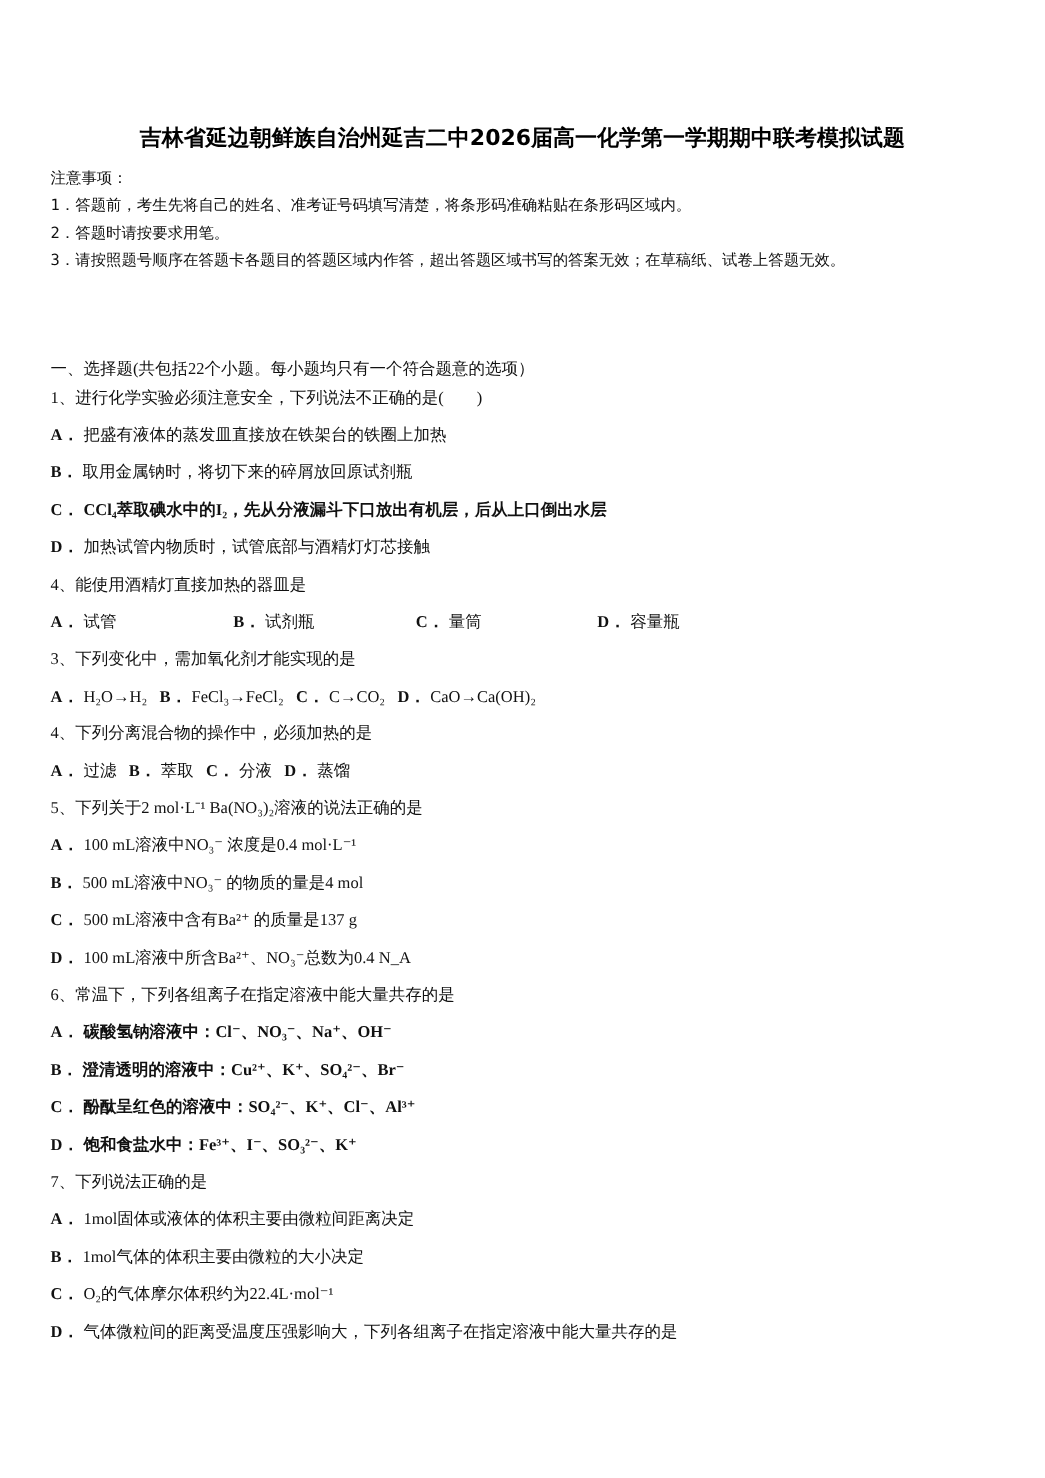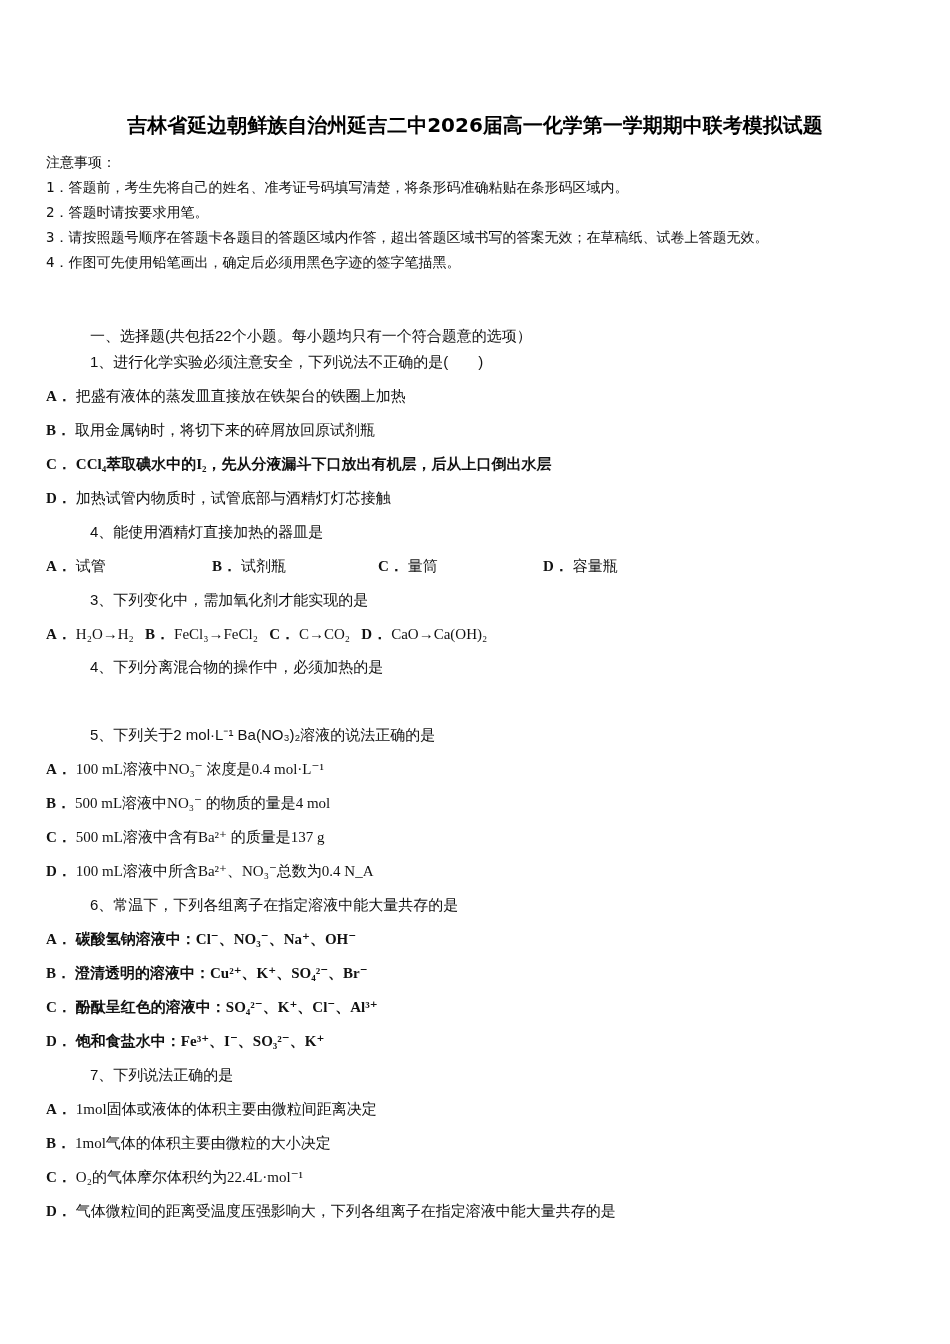--- a/index.html
+++ b/index.html
@@ -4,37 +4,36 @@
 <style>
   html, body { margin: 0; padding: 0; background: #ffffff; }
   body { width: 950px; height: 1344px; position: relative; overflow: hidden;
          font-family: "DejaVu Serif", "Liberation Serif", serif; color: #111; }
   .page { position: absolute; left: 0; top: 0; width: 950px; height: 1344px; }
   .title { position: absolute; left: 0; top: 112px; width: 950px; text-align: center;
            font-family: "DejaVu Sans", "Liberation Sans", sans-serif; font-weight: bold;
            font-size: 20px; letter-spacing: 0px; color: #000; }
   .line { position: absolute; left: 46px; font-size: 14.5px; white-space: nowrap; line-height: 20px; }
   .notice { font-family: "DejaVu Sans Mono", "Liberation Mono", monospace; font-size: 14px; }
-  .q { font-family: Liberation Sans, sans-serif; font-size: 15px; margin-left: 44px; }
+  .q { font-family: Liberation Serif, serif; font-size: 15px; }
   .opt { font-family: "Liberation Serif", "DejaVu Serif", serif; font-size: 15px; }
   .lbl { font-weight: bold; margin-right: 4px; }
   .bold { font-weight: bold; }
 </style>
 </head>
 <body>
 
 <div class="page">
 
   <div class="title">吉林省延边朝鲜族自治州延吉二中2026届高一化学第一学期期中联考模拟试题</div>
 
   <div class="line notice" style="top:152px">注意事项：</div>
   <div class="line notice" style="top:177px">1．答题前，考生先将自己的姓名、准考证号码填写清楚，将条形码准确粘贴在条形码区域内。</div>
   <div class="line notice" style="top:202px">2．答题时请按要求用笔。</div>
   <div class="line notice" style="top:227px">3．请按照题号顺序在答题卡各题目的答题区域内作答，超出答题区域书写的答案无效；在草稿纸、试卷上答题无效。</div>
-  <div class="line notice" style="top:252px">4．作图可先使用铅笔画出，确定后必须用黑色字迹的签字笔描黑。</div>
 
   <div class="line q" style="top:326px">一、选择题(共包括22个小题。每小题均只有一个符合题意的选项）</div>
 
   <div class="line q" style="top:352px">1、进行化学实验必须注意安全，下列说法不正确的是(　　)</div>
   <div class="line opt" style="top:386px">
     <span class="lbl">A．</span><span>把盛有液体的蒸发皿直接放在铁架台的铁圈上加热</span>
   </div>
   <div class="line opt" style="top:420px">
     <span class="lbl">B．</span><span>取用金属钠时，将切下来的碎屑放回原试剂瓶</span>
   </div>
@@ -61,20 +60,26 @@
 
   <div class="line q" style="top:590px">3、下列变化中，需加氧化剂才能实现的是</div>
   <div class="line opt" style="top:624px">
     <span class="lbl">A．</span><span>H₂O→H₂</span>
     &nbsp;&nbsp;<span class="lbl">B．</span><span>FeCl₃→FeCl₂</span>
     &nbsp;&nbsp;<span class="lbl">C．</span><span>C→CO₂</span>
     &nbsp;&nbsp;<span class="lbl">D．</span><span>CaO→Ca(OH)₂</span>
   </div>
 
   <div class="line q" style="top:657px">4、下列分离混合物的操作中，必须加热的是</div>
+  <div class="line opt" style="top:691px">
+    <span class="lbl">A．</span><span>过滤</span>
+    &nbsp;&nbsp;<span class="lbl">B．</span><span>萃取</span>
+    &nbsp;&nbsp;<span class="lbl">C．</span><span>分液</span>
+    &nbsp;&nbsp;<span class="lbl">D．</span><span>蒸馏</span>
+  </div>
 
   <div class="line q" style="top:725px">5、下列关于2 mol·L⁻¹ Ba(NO₃)₂溶液的说法正确的是</div>
   <div class="line opt" style="top:759px">
     <span class="lbl">A．</span><span>100 mL溶液中NO₃⁻ 浓度是0.4 mol·L⁻¹</span>
   </div>
   <div class="line opt" style="top:793px">
     <span class="lbl">B．</span><span>500 mL溶液中NO₃⁻ 的物质的量是4 mol</span>
   </div>
   <div class="line opt" style="top:827px">
     <span class="lbl">C．</span><span>500 mL溶液中含有Ba²⁺ 的质量是137 g</span>

